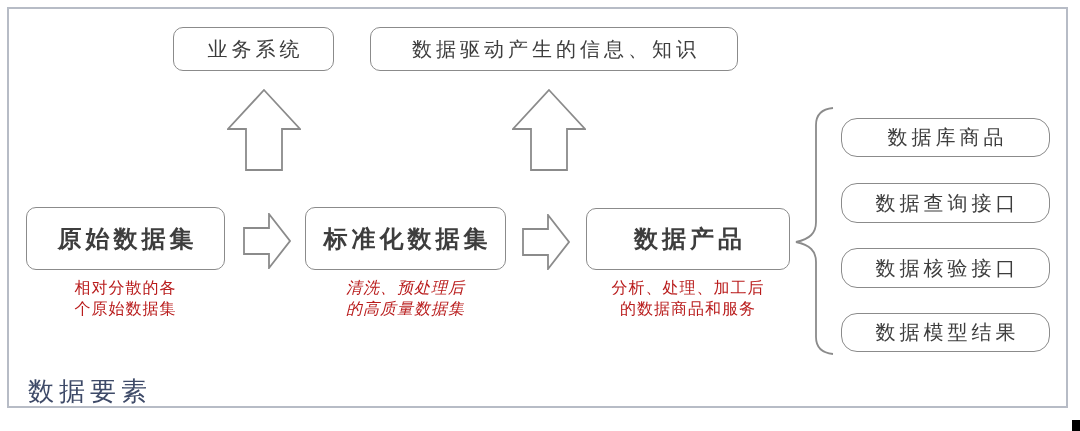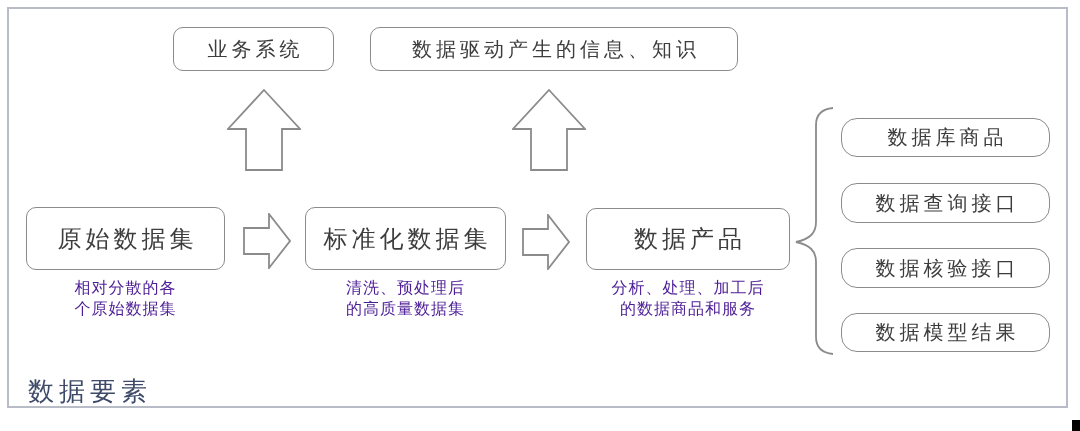--- a/index.html
+++ b/index.html
@@ -20,26 +20,26 @@
     border:1.6px solid #8b8b8b;
     border-radius:10px;
     background:#ffffff;
     display:flex;align-items:center;justify-content:center;
     color:#3d3d3d;
     letter-spacing:4px;
     box-sizing:border-box;
     text-indent:4px;
   }
   .box-top{font-size:20px;}
-  .box-mid{font-size:24px;}
+  .box-mid{font-size:24px;font-weight:bold;}
   .box-out{font-size:20px;border-radius:16px;}
   .caption{
     position:absolute;
     font-size:16px;line-height:21px;
-    color:#4c1d95;
+    color:#b91c1c;
     text-align:center;
     white-space:pre-line;
     letter-spacing:1px;
   }
   .arrow-svg,.brace-svg{position:absolute;display:block;}
   .footer-label{
     position:absolute;left:28px;top:363px;
     font-size:26px;color:#3e4a68;letter-spacing:5px;margin-top:11px;
   }
   .black-artifact{
@@ -83,21 +83,21 @@
   <svg class="arrow-svg" style="left:522px;top:214px;" width="48" height="56" viewBox="0 0 48 56">
     <path d="M1 15 L26 15 L26 1 L47 28 L26 55 L26 41 L1 41 Z" fill="#ffffff" stroke="#8b8b8b" stroke-width="1.8"></path>
   </svg>
 
   <div class="box box-mid" style="left:586px;top:208px;width:204px;height:62px;">
     <span>数据产品</span>
   </div>
 
   <div class="caption" style="left:26px;top:277px;width:199px;">相对分散的各
 个原始数据集</div>
-  <div class="caption" style="left:305px;top:277px;width:201px;">清洗、预处理后
+  <div class="caption" style="left:305px;top:277px;width:201px;font-style:italic;">清洗、预处理后
 的高质量数据集</div>
   <div class="caption" style="left:586px;top:277px;width:204px;">分析、处理、加工后
 的数据商品和服务</div>
 
   <svg class="brace-svg" style="left:793px;top:106px;" width="42" height="250" viewBox="0 0 42 250">
     <path d="M40 2 C30 3 23 7 23 19 L23 116 C23 127 17 133 3 136 C17 139 23 145 23 156 L23 231 C23 243 30 247 40 248" fill="none" stroke="#8b8b8b" stroke-width="1.8"></path>
   </svg>
 
   <div class="box box-out" style="left:841px;top:118px;width:209px;height:39px;">
     <span>数据库商品</span>

